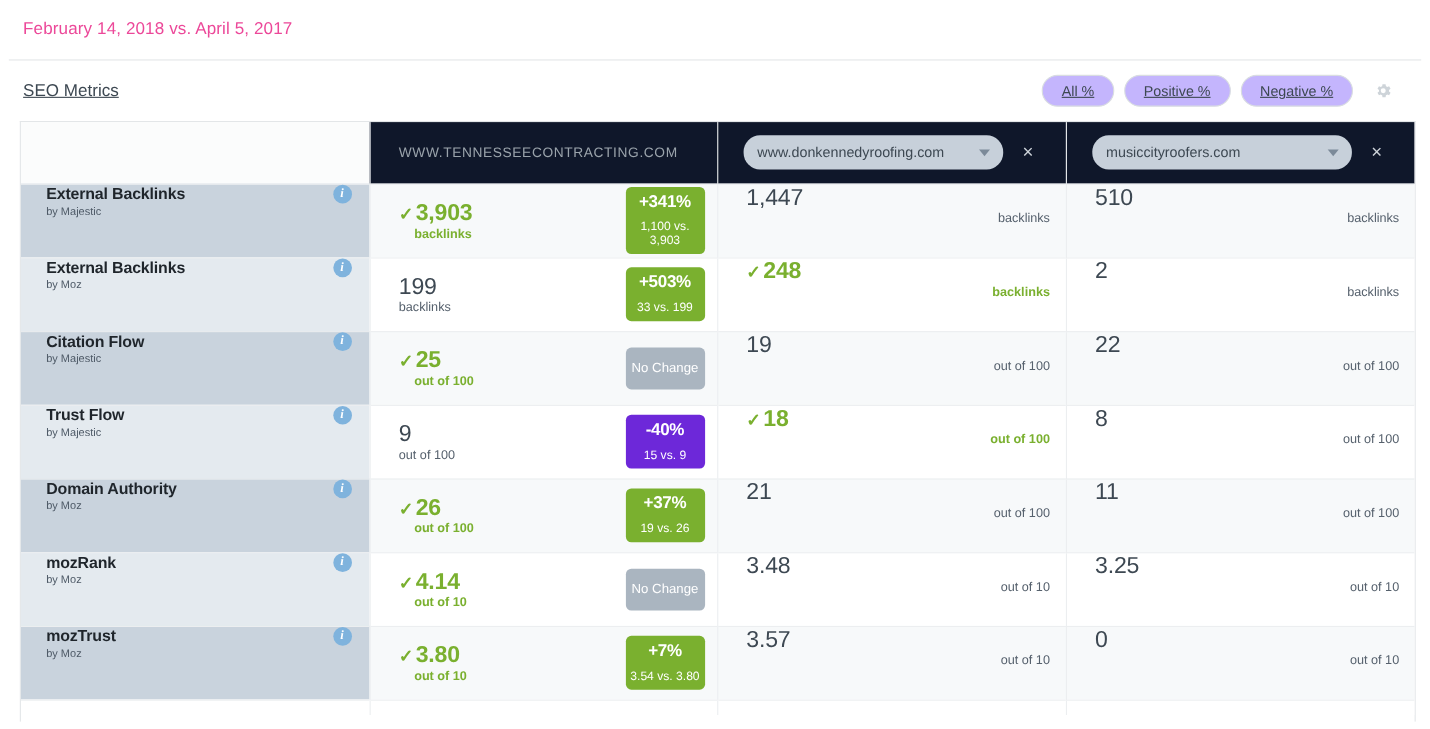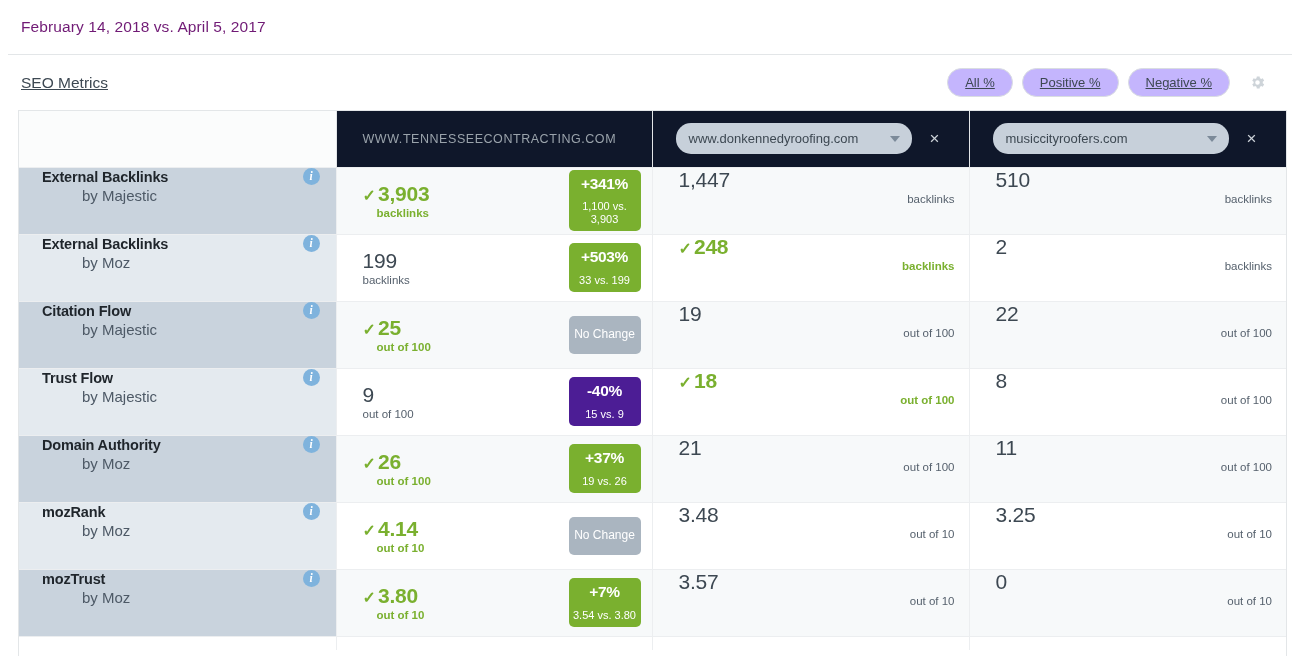--- a/index.html
+++ b/index.html
@@ -16,21 +16,21 @@
   .date-bar {
     height: 55px;
     display: flex;
     align-items: center;
     padding-left: 13px;
     border-bottom: 1px solid #e3e6e8;
     margin: 0 8px;
   }
   .date-bar-text {
     font-size: 15.5px;
-    color: #701a75;
+    color: #ec4899;
     letter-spacing: .1px;
   }
 
   
   .section-header {
     height: 55px;
     display: flex;
     align-items: center;
     padding: 0 33px 0 21px;
     text-decoration: underline;
@@ -171,24 +171,23 @@
   }
   .label-texts { flex: 1; }
   .metric-name {
     font-size: 14.5px;
     font-weight: bold;
     color: #1f252b;
     line-height: 1.25;
     letter-spacing: -.15px;
   }
   .metric-source {
-    font-size: 15px;
+    font-size: 10px;
     color: #4d5966;
     margin-top: 1px;
-    margin-left: 40px;
   }
   .info-icon {
     width: 17px; height: 17px;
     border-radius: 50%;
     background: #7fb3dd;
     color: #fff;
     font-style: italic;
     font-family: "Liberation Serif", serif;
     font-size: 11.5px;
     font-weight: bold;
@@ -247,21 +246,21 @@
     display: flex;
     flex-direction: column;
     align-items: center;
     justify-content: center;
     color: #fff;
     text-align: center;
     padding: 5px 4px;
     flex: none;
   }
   .badge.up      { background: #7ab02f; }
-  .badge.down    { background: #4c1d95; }
+  .badge.down    { background: #6d28d9; }
   .badge.neutral { background: #aab5c0; }
   .badge-pct {
     font-size: 15.5px;
     font-weight: bold;
     line-height: 1.1;
     letter-spacing: -.3px;
   }
   .badge-sub {
     font-size: 11px;
     line-height: 1.18;

